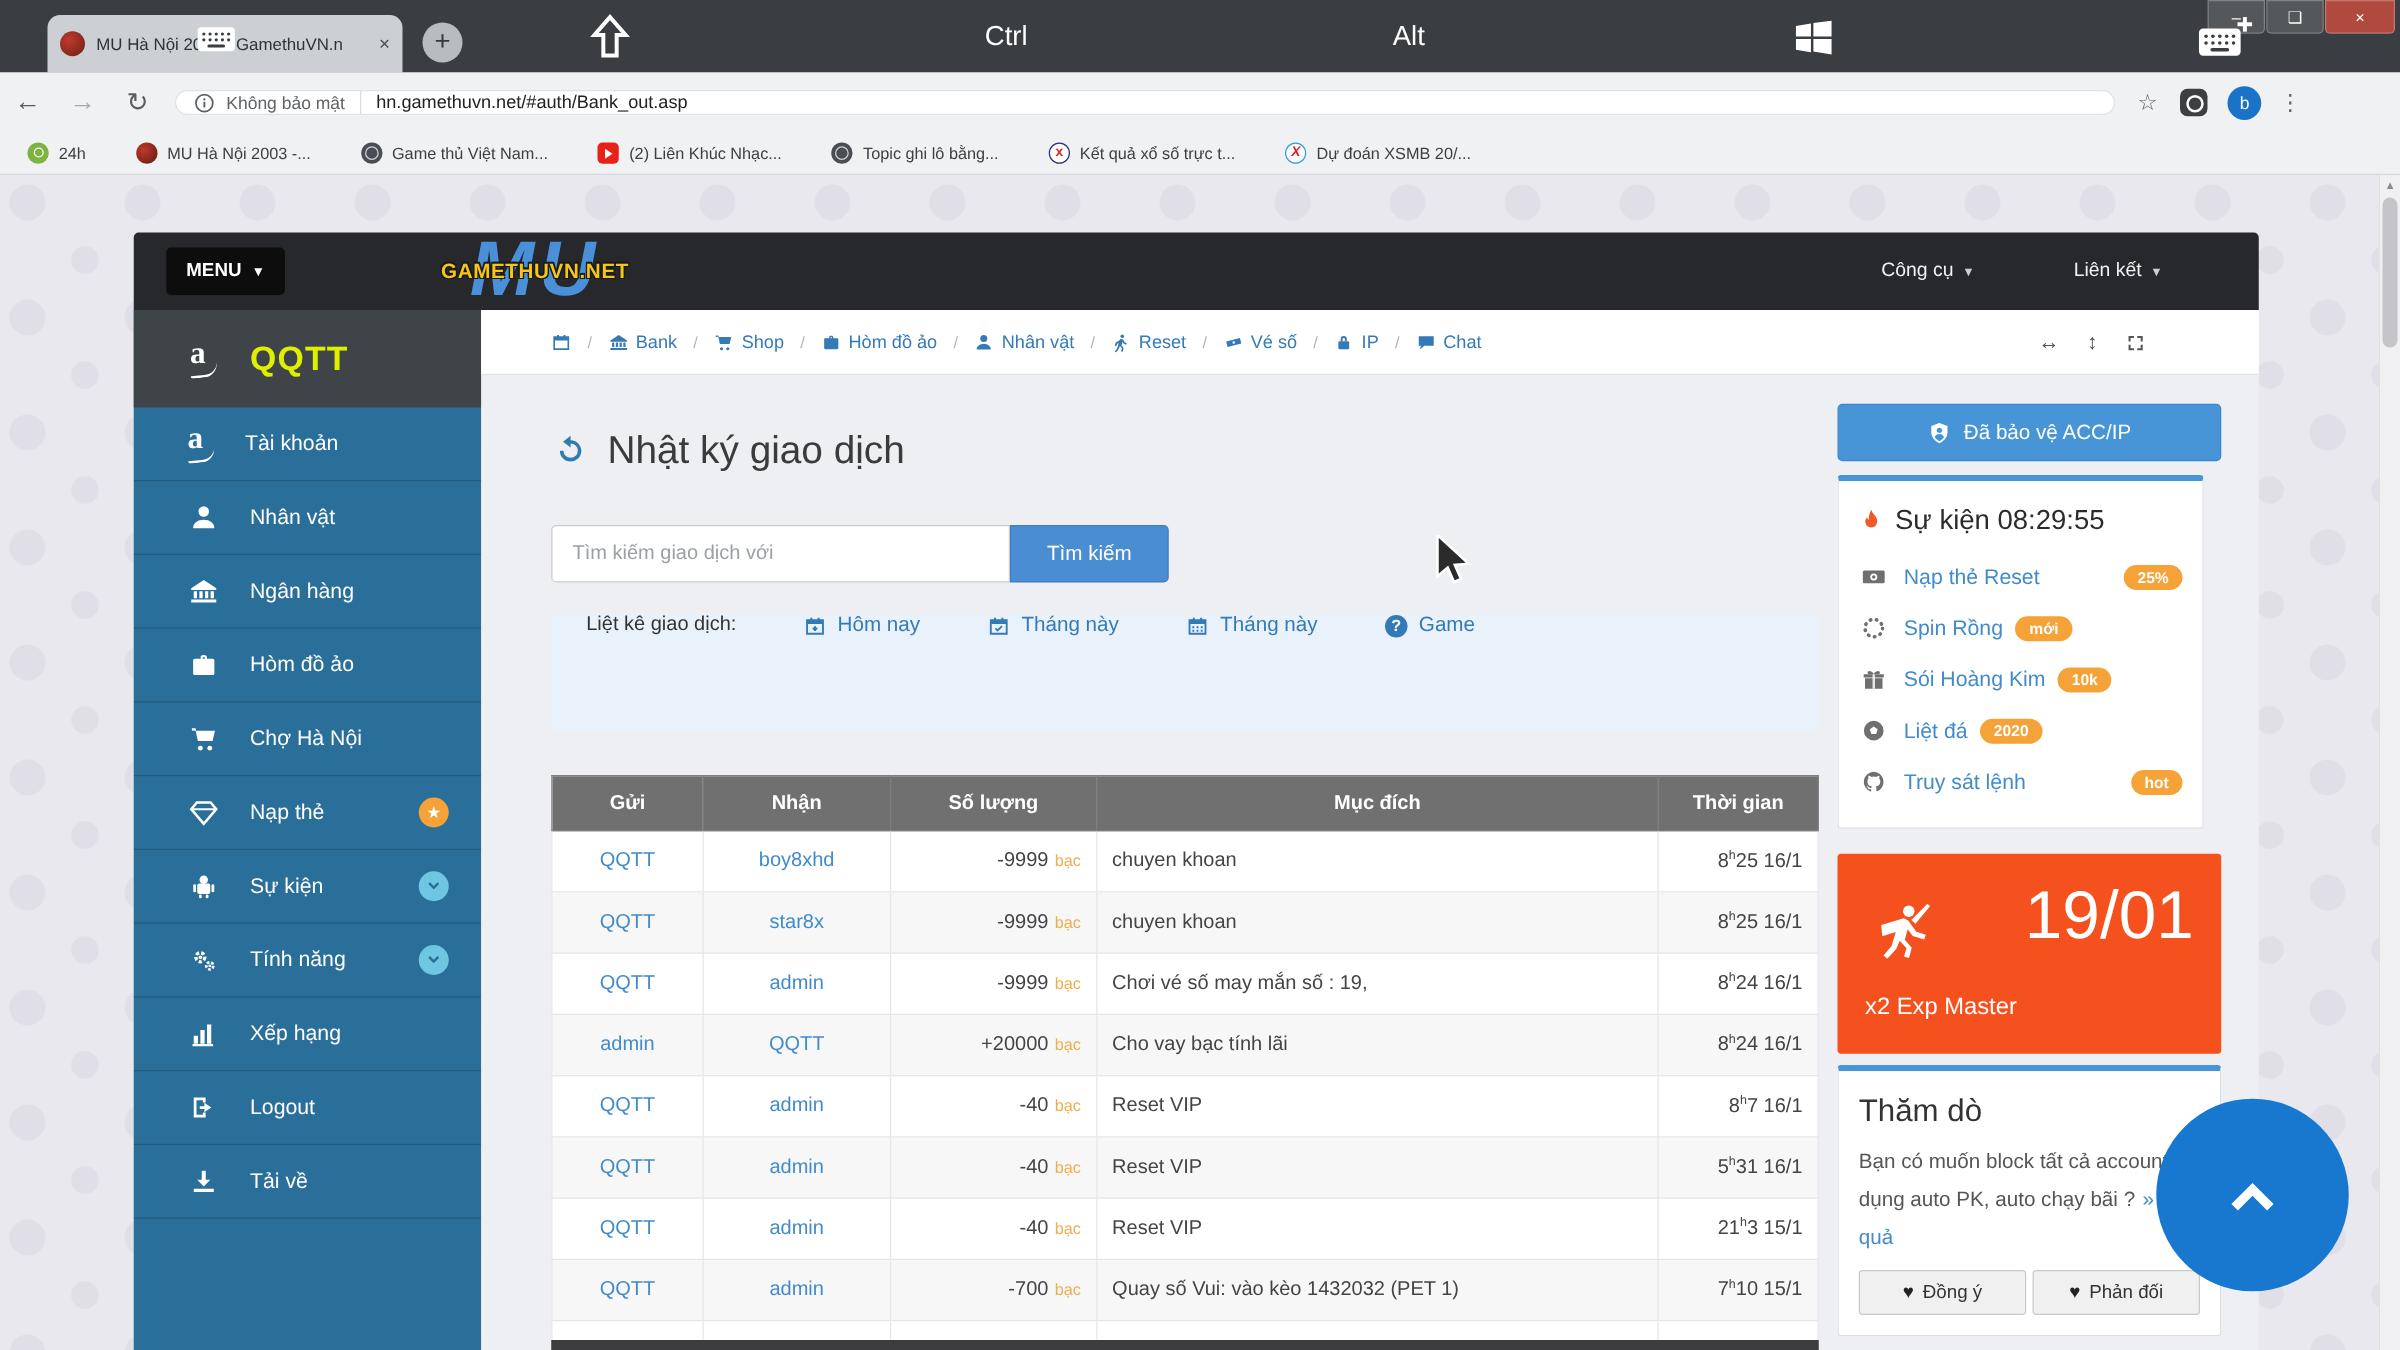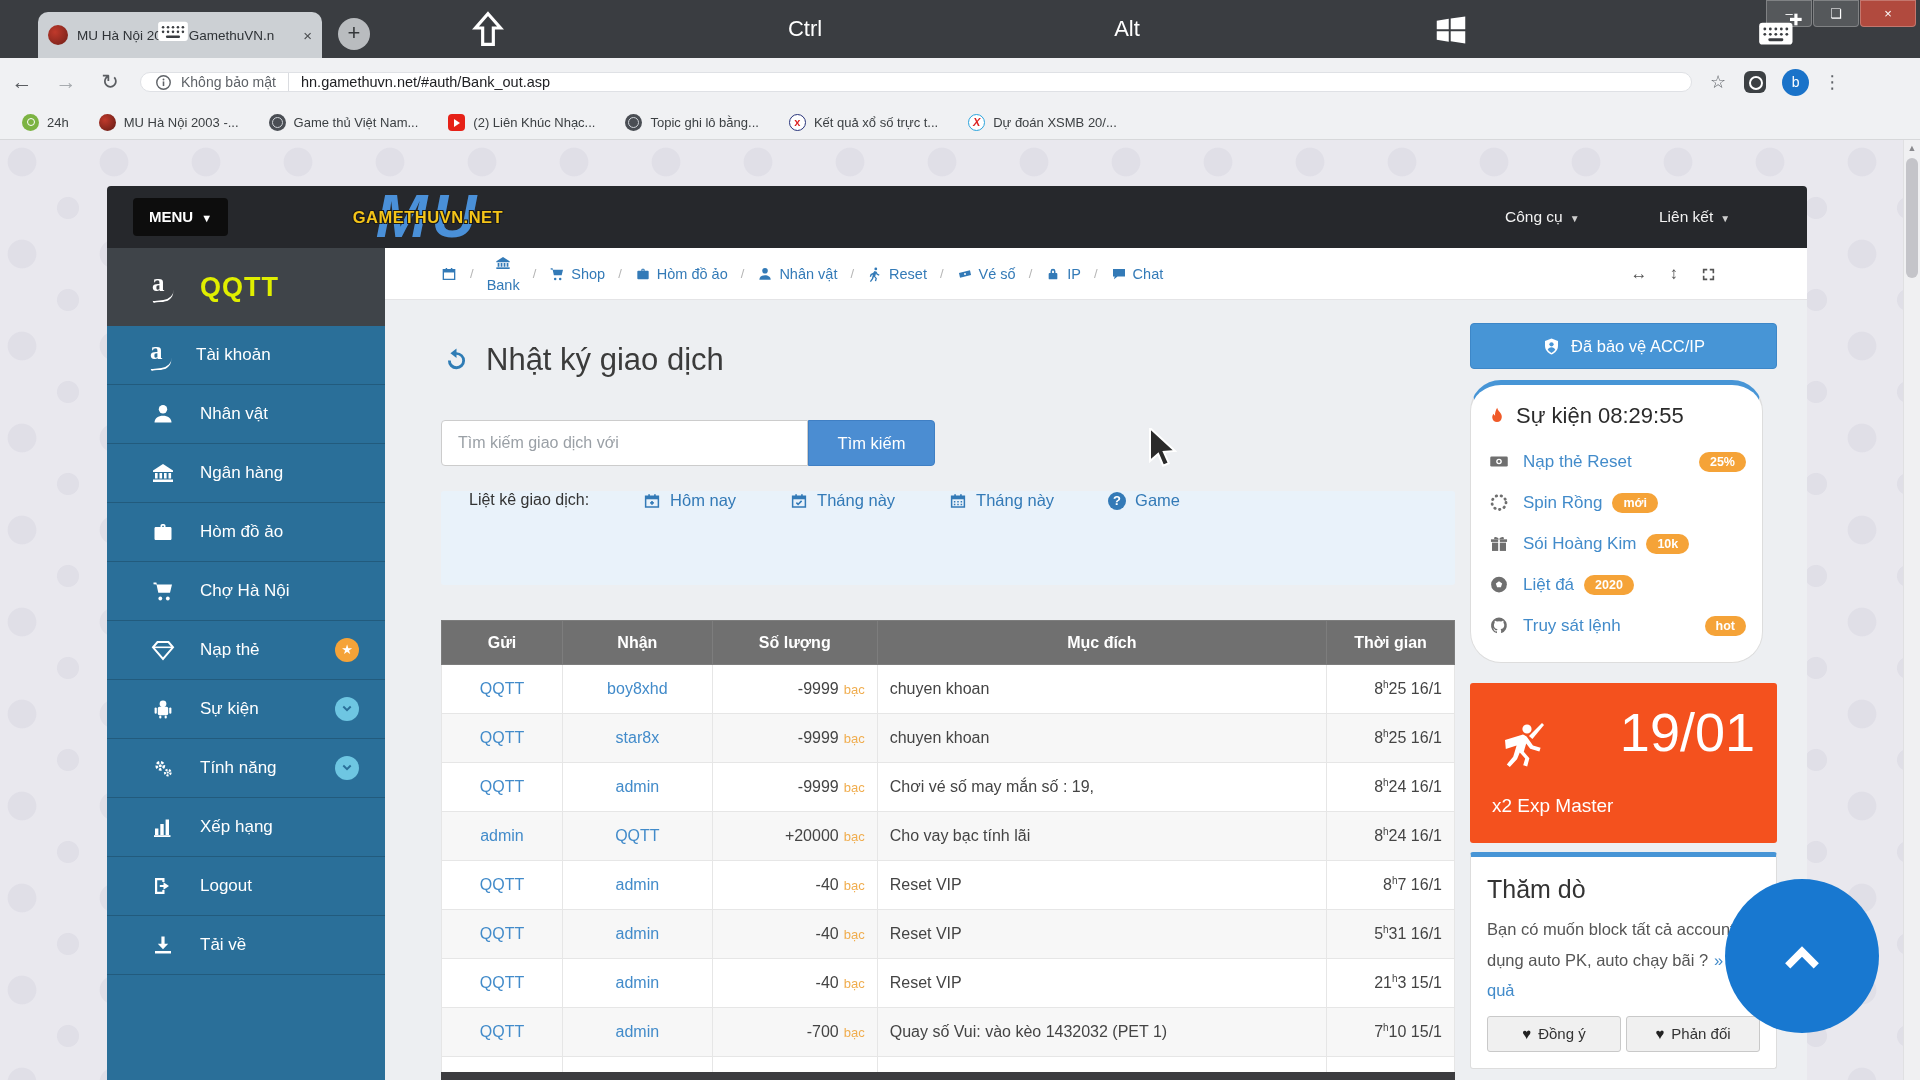--- a/index.html
+++ b/index.html
@@ -36,21 +36,21 @@
   .omni-sep { width:1px; height:18px; background:#dadce0; margin:0 12px; }
   .url { color:#202124; font-size:14.5px; }
   .tool-ic { color:#5f6368; font-size:18px; margin-left:18px; }
   .ext-ic { width:22px; height:22px; border-radius:6px; background:#3c4043; margin-left:18px; position:relative; }
   .ext-ic::after { content:""; position:absolute; left:5px; top:5px; width:10px; height:10px; border:2px solid #fff; border-radius:50%; }
   .avatar { width:27px; height:27px; border-radius:50%; background:#1a73c9; color:#fff; font-size:14px;
             text-align:center; line-height:27px; margin-left:16px; }
   .dots { font-size:18px; color:#5f6368; margin:0 14px 0 14px; }
 
   .bookmarks { position:absolute; left:0; top:106px; width:1920px; height:34px; background:#f0f1f3;
-               border-bottom:1px solid #d7d8da; display:flex; align-items:center; padding-left:22px; gap:30px; }
+               border-bottom:1px solid #d7d8da; display:flex; align-items:center; padding-left:22px; gap:40px; }
   .bm { display:flex; align-items:center; gap:8px; font-size:13px; color:#3c4043; white-space:nowrap; }
   .fav { width:17px; height:17px; border-radius:50%; position:relative; flex:0 0 auto; }
   .fav-clock { background:#7cb342; } .fav-clock::after{content:"";position:absolute;left:5px;top:4px;width:6px;height:6px;border:1.5px solid #fff;border-radius:50%;}
   .fav-mu { background:radial-gradient(circle at 35% 35%, #c0392b, #5e1a14); }
   .fav-globe { background:#4a4e54; } .fav-globe::after{content:"";position:absolute;left:3px;top:3px;width:9px;height:9px;border:1.3px solid #cfd3d8;border-radius:50%;}
   .fav-youtube { background:#e62117; border-radius:4px; } .fav-youtube::after{content:"";position:absolute;left:6px;top:4.5px;border-left:6px solid #fff;border-top:4px solid transparent;border-bottom:4px solid transparent;}
   .fav-xoso { background:#fff; border:1.5px solid #27337a; color:#d22; font-weight:bold; font-size:11px; text-align:center; line-height:14px; }
   .fav-xsmb { background:#fff; border:1.5px solid #2aa3dc; color:#d22; font-style:italic; font-weight:bold; font-size:11px; text-align:center; line-height:14px; }
 
   
@@ -123,21 +123,21 @@
   td.c-from, td.c-to { text-align:center; } td.c-from a, td.c-to a { color:#428bca; text-decoration:none; }
   td.c-amt { text-align:right; } td.c-amt .unit { color:#f0ad4e; font-size:13px; margin-left:5px; }
   td.c-time { text-align:right; color:#666; font-size:14.5px; } td.c-time sup { font-size:10px; }
   .bottom-bar { position:absolute; left:441px; top:932px; width:1014px; height:8px; background:#3c3c3f; z-index:6; }
 
   .right-col { position:absolute; left:1085px; top:0; width:307px; }
   .protect-btn { position:absolute; top:75px; left:0; width:307px; height:46px; background:#4795d6; border:1px solid #3d87c8;
                  border-radius:4px; color:#fff; font-size:16.5px; display:flex; align-items:center; justify-content:center; gap:10px; }
   .protect-btn .ic { width:19px; height:19px; }
   .panel { background:#fff; border:1px solid #ddd; border-top:5px solid #4795d6; border-radius:3px; }
-  .events-panel { position:absolute; top:132px; left:0; width:293px; padding:14px 16px 16px;border-radius:31px; }
+  .events-panel { position:absolute; top:132px; left:0; width:293px; padding:14px 16px 16px; }
   .events-title { display:flex; align-items:center; gap:9px; font-size:22px; color:#2b2b2b; margin:4px 0 12px; }
   .events-title .ic { width:20px; height:22px; color:#f05a28; }
   .event-row { display:flex; align-items:center; height:41px; }
   .event-row .ic { width:24px; height:21px; color:#6f6f6f; flex:0 0 auto; }
   .event-row a { color:#428bca; font-size:17px; text-decoration:none; margin-left:12px; }
   .pill { background:#f5a338; color:#fff; font-size:12.5px; font-weight:bold; border-radius:11px; padding:3px 11px; margin-left:10px; }
   .pill.right { margin-left:auto; }
   .promo { position:absolute; top:435px; left:0; width:307px; height:160px; background:#f4511e; border-radius:3px; color:#fff; }
   .promo .ic { position:absolute; left:30px; top:36px; width:48px; height:48px; color:#fff; }
   .promo-date { position:absolute; right:22px; top:18px; font-size:54px; }
@@ -416,21 +416,21 @@
           <a href="#" class="bc-item" style="text-decoration: none;">
             <span class="ic" style="width: 16px; height: 16px;">
               <svg viewBox="0 0 24 24" fill="currentColor" xmlns="http://www.w3.org/2000/svg">
                 <path d="M3.5 5.5h17V20h-17z" fill="none" stroke="currentColor" stroke-width="2"></path>
                 <path d="M3.5 5.5h17v4.2h-17z"></path>
                 <path d="M7 3h2.2v3.5H7zM14.8 3H17v3.5h-2.2z"></path>
               </svg>
             </span>
           </a>
           <span class="bc-sep">/</span>
-          <a href="#" class="bc-item" style="text-decoration: none; flex-direction: column;">
+          <a href="#" class="bc-item" style="text-decoration: none;">
             <span class="ic" style="width: 16px; height: 16px;">
               <svg viewBox="0 0 24 24" fill="currentColor" xmlns="http://www.w3.org/2000/svg">
                 <path d="M2 9.5 12 3l10 6.5V11H2z"></path>
                 <path d="M4 12h2.6v5.5H4zM8.5 12h2.6v5.5H8.5zM13 12h2.6v5.5H13zM17.5 12h2.6v5.5h-2.6z"></path>
                 <path d="M2 18.5h20V21H2z"></path>
               </svg>
             </span>
             <span>Bank</span>
           </a>
           <span class="bc-sep">/</span>

